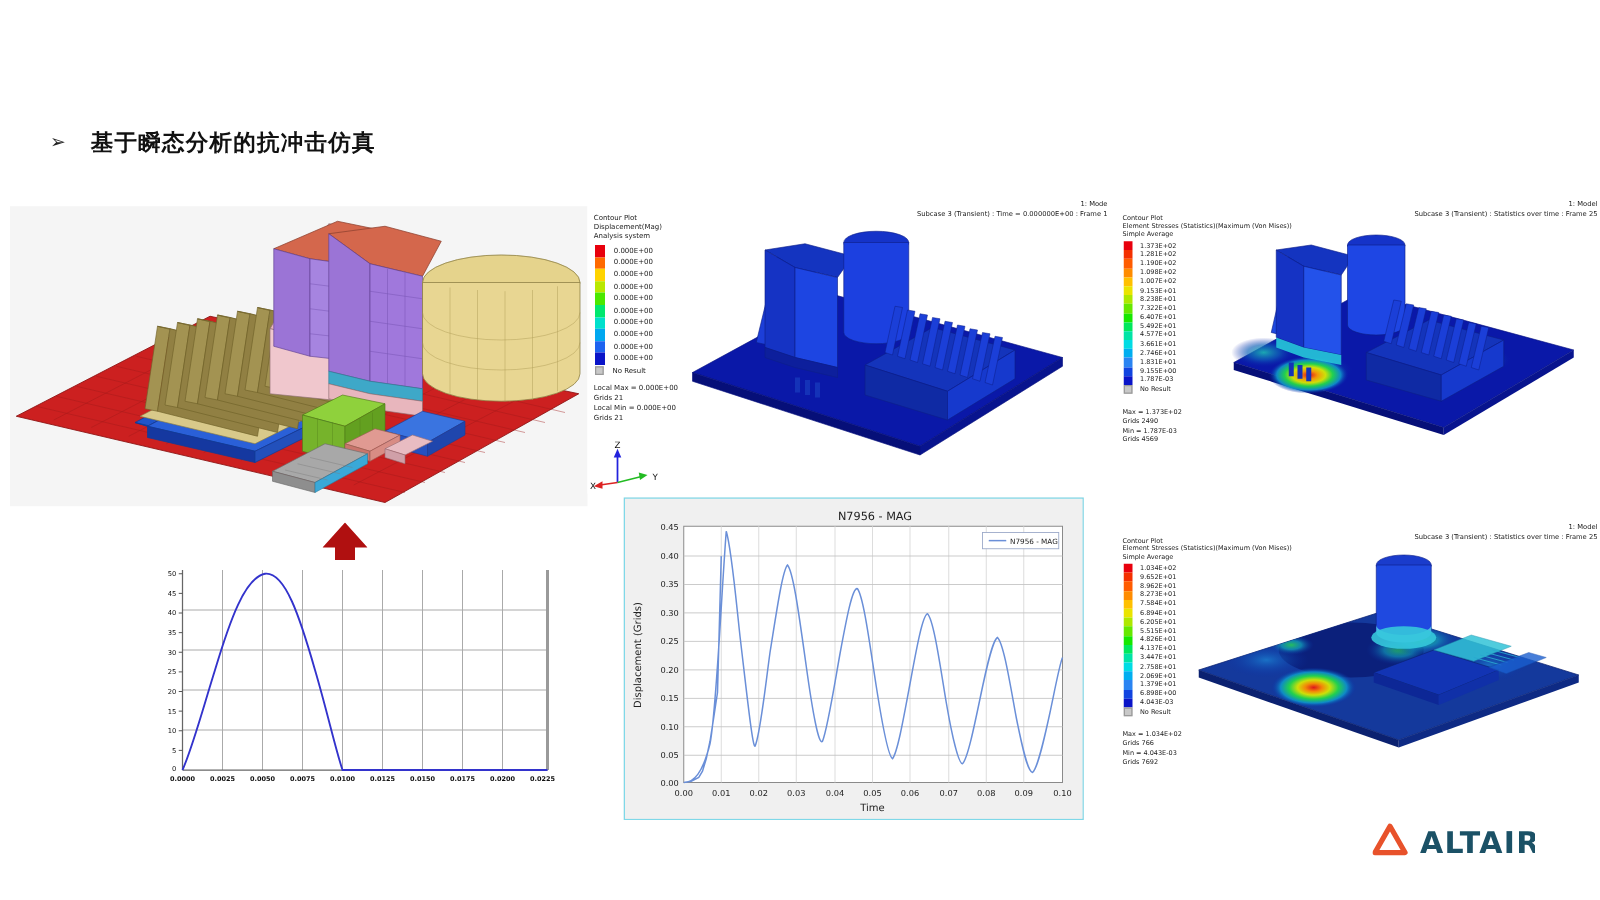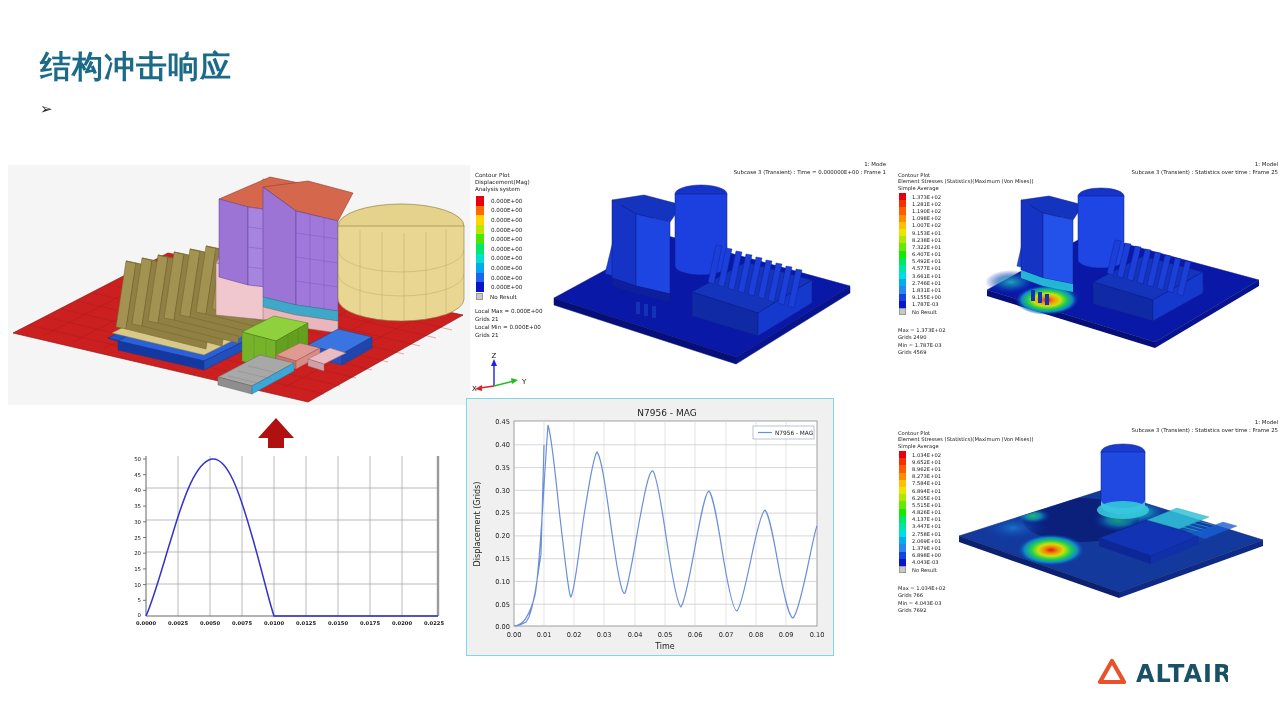--- a/index.html
+++ b/index.html
@@ -59,35 +59,35 @@
     position:absolute;text-align:right;font-size:5.4px;line-height:8px;
     white-space:nowrap;color:#1a1a1a;
     font-family:"DejaVu Sans","Liberation Sans",sans-serif;
   }
   .noresult-sq{
     width:7px;height:7px;background:#c8c8c8;border:1px solid #9a9a9a;box-sizing:border-box;
   }
 
   
   .resp-panel{
-    position:absolute;left:466px;top:398px;width:368px;height:258px;
+    position:absolute;left:499px;top:398px;width:368px;height:258px;
     background:#f0f0f0;border:1px solid #7fd8e8;box-sizing:border-box;
   }
 
   
   .logo{position:absolute;left:1098px;top:655px;width:130px;height:38px;}
 </style>
 </head>
 <body>
 
 <div class="slide">
 
-  <div class="title">结构冲击响应</div>
   <div class="subtitle-row">
     <span class="bullet-arrow">➢</span>
+    <span class="subtitle">基于瞬态分析的抗冲击仿真</span>
   </div>
 
   <div class="cad-panel">
     <svg class="cad-svg" width="462" height="240" viewBox="0 0 462 240">
 
       <g>
         <polygon points="5,168 160,88 455,150 300,237" fill="#cc2020" stroke="#8e1414" stroke-width="0.7"></polygon>
         <g stroke="#a01a1a" stroke-width="0.4" opacity="0.85">
           <line x1="21" y1="160" x2="316" y2="229"></line>
             <line x1="37" y1="152" x2="332" y2="221"></line>

